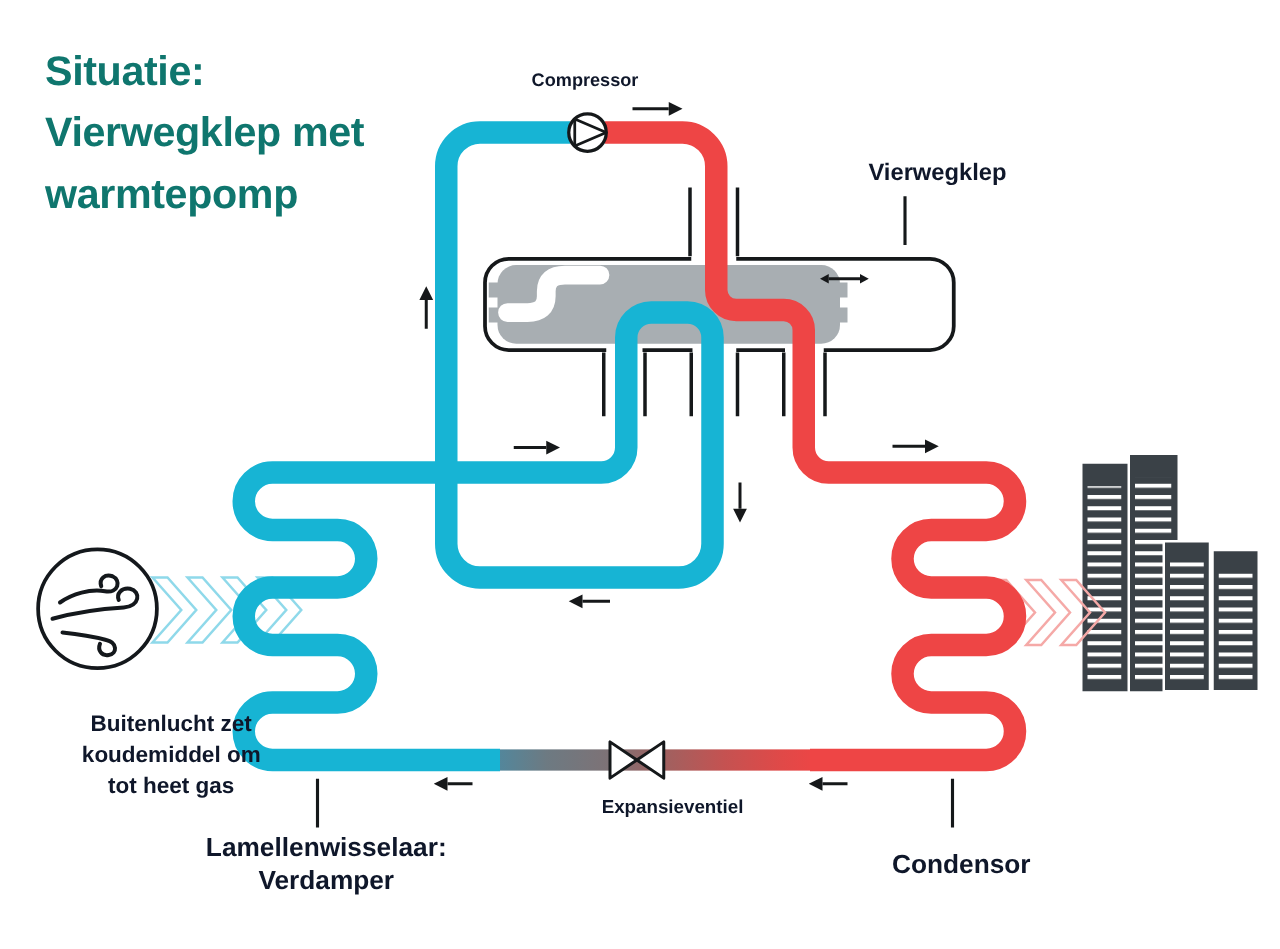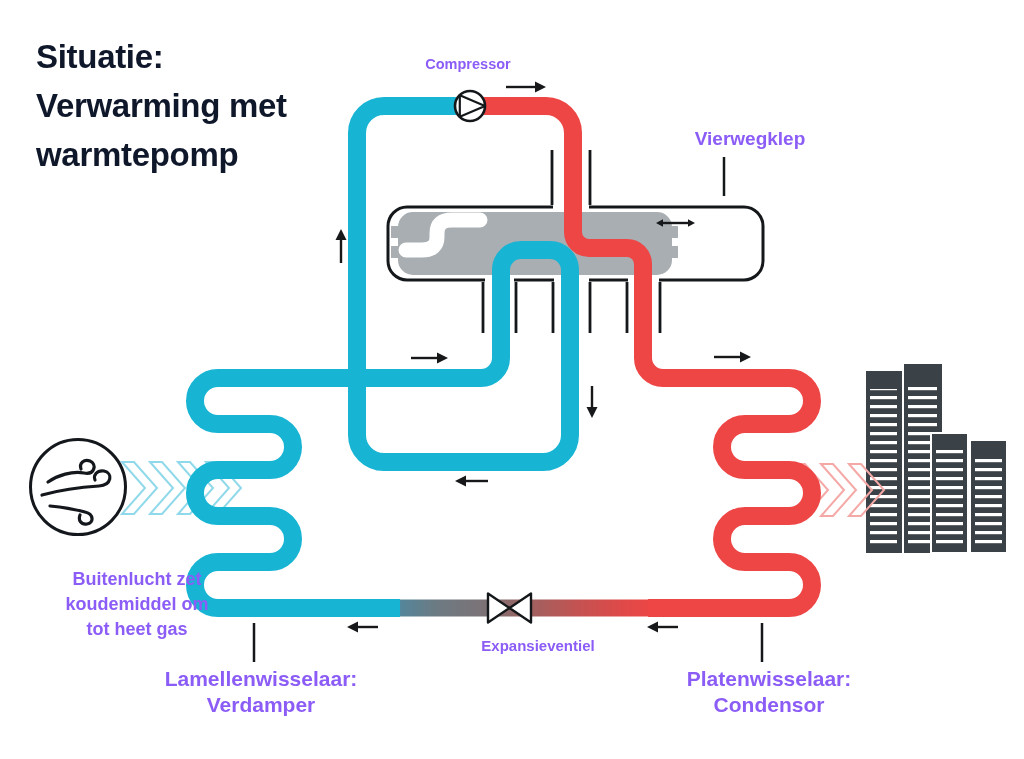--- a/index.html
+++ b/index.html
@@ -1,22 +1,22 @@
 <!DOCTYPE html>
 <html><head>
 <meta charset="utf-8">
 <style>
   html,body{margin:0;padding:0;background:#fff;}
   .stage{position:relative;width:1024px;height:759px;background:#ffffff;overflow:hidden;
          font-family:"Liberation Sans",sans-serif;}
   svg{position:absolute;left:0;top:0;}
-  .lbl{position:absolute;font-weight:700;color:#8b5cf6;text-align:center;
+  .lbl{position:absolute;font-weight:700;color:#0f172a;text-align:center;
        transform:translate(-50%,-50%);white-space:nowrap;line-height:1.45;}
   .title{position:absolute;left:36px;top:32px;font-weight:700;font-size:33px;
-         line-height:49px;color:#0f172a;letter-spacing:-0.3px;}
+         line-height:49px;color:#0f766e;letter-spacing:-0.3px;}
   .fs14{font-size:14.5px;} .fs15{font-size:15px;} .fs17{font-size:21px;line-height:26px;}
   .fs18{font-size:18px;line-height:25px;} .fs19{font-size:19px;text-align:center;}
 </style>
 </head>
 <body>
 
 <div class="stage">
 
 <svg width="1024" height="759" viewBox="0 0 1024 759">
   <defs>
@@ -161,21 +161,21 @@
         </g>
     <g>
           <line x1="378" y1="627" x2="358" y2="627"></line>
           <polygon points="358,621.5 347,627 358,632.5" stroke="none"></polygon>
         </g>
   </g>
 </svg>
 
 <div class="title">
   <div>Situatie:</div>
-  <div>Verwarming met</div>
+  <div>Vierwegklep met</div>
   <div>warmtepomp</div>
 </div>
 
 <div class="lbl fs14" style="left:468px;top:65px;">Compressor</div>
 
 <div class="lbl fs19" style="left:750px;top:139px;">Vierwegklep</div>
 
 <div class="lbl fs15" style="left:509px;top:646px;margin-left:29px;">Expansieventiel</div>
 
 <div class="lbl fs18" style="left:104px;top:604px;margin-left:33px;">
@@ -184,17 +184,16 @@
   <div>tot heet gas</div>
 </div>
 
 
 <div class="lbl fs17" style="left:261px;top:692px;">
   <div>Lamellenwisselaar:</div>
   <div>Verdamper</div>
 </div>
 
 <div class="lbl fs17" style="left:769px;top:692px;">
-  <div>Platenwisselaar:</div>
   <div>Condensor</div>
 </div>
 
 </div>
 
 </body></html>

